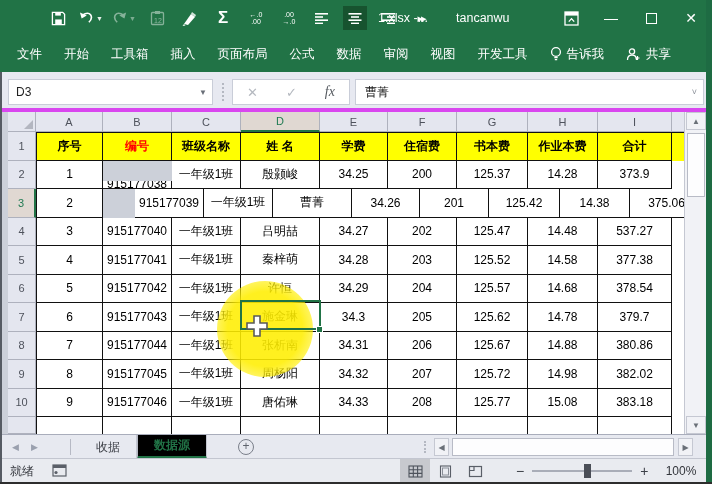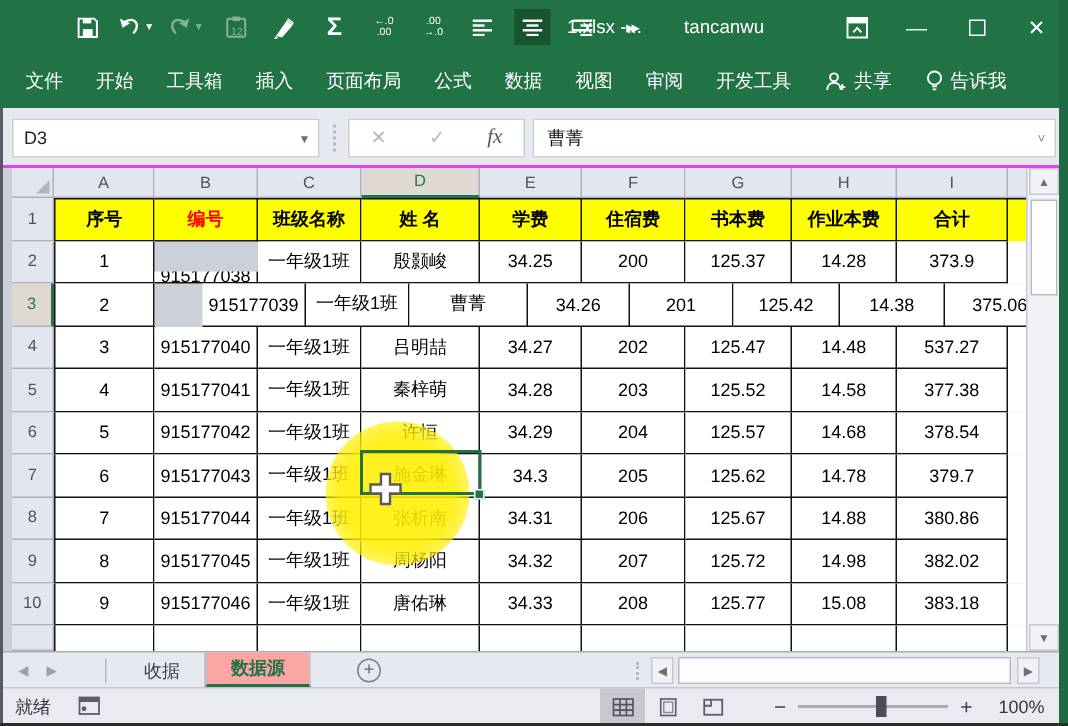--- a/index.html
+++ b/index.html
@@ -22,21 +22,21 @@
   .wincontrols { position:absolute; right:8px; top:0; height:36px; display:flex; align-items:center; gap:14px; }
   .wbtn { width:26px; height:26px; display:flex; align-items:center; justify-content:center; color:#fff; font-size:14px; }
   .maxbox { width:11px; height:11px; border:1.3px solid #fff; display:inline-block; }
 
   
   .ribbon { position:absolute; left:0; top:36px; width:712px; height:36px; background:#217346; display:flex; align-items:center; padding:0 6px; }
   .rtab { color:#fff; font-size:12.5px; padding:0 11px; height:36px; display:flex; align-items:center; gap:5px; cursor:default; }
   .ricon svg { display:block; }
 
   
-  .fbar { position:absolute; left:0; top:72px; width:712px; height:40px; background:#e7e9f1; border-bottom:2px solid #d946ef; }
+  .fbar { position:absolute; left:0; top:72px; width:712px; height:40px; background:#e7e9f1; border-bottom:4px solid #d946ef; }
   .namebox { position:absolute; left:8px; top:7px; width:205px; height:26px; background:#fff; border:1px solid #c9cdd8; display:flex; align-items:center; font-size:12px; color:#222; padding-left:7px; }
   .namebox .dd { position:absolute; right:5px; font-size:8px; color:#6a6f78; }
   .fdots { position:absolute; left:222px; top:11px; height:18px; border-left:2px dotted #b4b8c2; }
   .fbtns { position:absolute; left:232px; top:7px; width:118px; height:26px; background:#fff; border:1px solid #c9cdd8; display:flex; align-items:center; justify-content:space-around; }
   .fbtns .x, .fbtns .ck { color:#b4b8bf; font-size:13px; }
   .fx { font-family:"Liberation Serif",serif; font-style:italic; font-size:14px; color:#555a60; }
   .ffield { position:absolute; left:355px; top:7px; width:349px; height:26px; background:#fff; border:1px solid #c9cdd8; display:flex; align-items:center; font-size:12px; color:#111; padding-left:9px; }
   .ffield .fchev { position:absolute; right:6px; font-size:9px; color:#8a8f98; }
 
   
@@ -71,21 +71,21 @@
   .vscroll { position:absolute; left:684px; top:112px; width:22px; height:322px; background:#f1f2f6; border-left:1px solid #c5c8d2; z-index:10; }
   .sbtn { position:absolute; left:1px; width:20px; height:18px; background:#f1f2f6; border:1px solid #c5c8d2; color:#6a7078; font-size:8px; display:flex; align-items:center; justify-content:center; }
   .vthumb { position:absolute; left:2px; top:21px; width:18px; height:64px; background:#fdfdfe; border:1px solid #b8bbc6; }
 
   
   .tabbar { position:absolute; left:0; top:434px; width:706px; height:24px; background:#e7e9f0; border-top:1px solid #a9adbb; }
   .navarrows { position:absolute; left:12px; top:0; height:24px; display:flex; align-items:center; gap:12px; color:#9aa0ae; font-size:9px; }
   .tabdiv { position:absolute; left:70px; top:4px; height:16px; border-left:1px solid #b6b9c4; }
   .sheettabs { position:absolute; left:80px; top:0; height:24px; display:flex; }
   .stab { padding:0 16px; height:24px; display:flex; align-items:center; font-size:12px; color:#3a3d44; border-right:1px solid #c3c6d0; }
-  .stab.active { background:#fca5a5; color:#217346; font-weight:bold; border-bottom:3px solid #217346; border-left:1px solid #b6b9c4; }
+  .stab.active { background:#000000; color:#217346; font-weight:bold; border-bottom:3px solid #217346; border-left:1px solid #b6b9c4; }
   .newsheet { position:absolute; left:238px; top:4px; width:16px; height:16px; border:1px solid #7a7f8a; border-radius:50%; color:#5f646e; font-size:12px; line-height:13px; text-align:center; }
   .hdots { position:absolute; left:424px; top:6px; height:12px; border-left:2px dotted #b4b8c2; }
   .hbtn { position:absolute; top:3px; width:15px; height:18px; background:#f1f2f6; border:1px solid #c5c8d2; color:#6a7078; font-size:8px; display:flex; align-items:center; justify-content:center; }
   .htrack { position:absolute; left:452px; top:3px; width:222px; height:18px; background:#fdfdfe; border:1px solid #b8bbc6; }
 
   
   .statusbar { position:absolute; left:0; top:458px; width:712px; height:24px; background:#e9ebf0; border-top:1px solid #c3c6d0; font-size:12px; color:#33363c; }
   .ready { position:absolute; left:10px; top:0; height:24px; display:flex; align-items:center; }
   .macroicon { position:absolute; left:52px; top:5px; }
   .viewbtns { position:absolute; left:400px; top:0; height:24px; display:flex; }
@@ -214,46 +214,46 @@
       <div class="rtab">
         <span>页面布局</span>
       </div>
       <div class="rtab">
         <span>公式</span>
       </div>
       <div class="rtab">
         <span>数据</span>
       </div>
       <div class="rtab">
+        <span>审阅</span>
+      </div>
+      <div class="rtab">
         <span>视图</span>
       </div>
       <div class="rtab">
-        <span>审阅</span>
-      </div>
-      <div class="rtab">
         <span>开发工具</span>
+      </div>
+      <div class="rtab">
+        <span class="ricon">
+          <svg width="12" height="16" viewBox="0 0 12 16">
+            <circle cx="6" cy="6" r="4.4" fill="none" stroke="#fff" stroke-width="1.3"></circle>
+            <path d="M4.3 11.6 h3.4 M4.8 13.6 h2.4" stroke="#fff" stroke-width="1.2"></path>
+          </svg>
+        </span>
+        <span>告诉我</span>
       </div>
       <div class="rtab">
         <span class="ricon">
           <svg width="15" height="15" viewBox="0 0 15 15">
             <circle cx="6" cy="4.5" r="2.6" fill="none" stroke="#fff" stroke-width="1.3"></circle>
             <path d="M1.5 13 c0-3.2 2-4.8 4.5-4.8 s4.5 1.6 4.5 4.8" fill="none" stroke="#fff" stroke-width="1.3"></path>
             <path d="M11.5 9 v4 M9.5 11 h4" stroke="#fff" stroke-width="1.2"></path>
           </svg>
         </span>
         <span>共享</span>
-      </div>
-      <div class="rtab">
-        <span class="ricon">
-          <svg width="12" height="16" viewBox="0 0 12 16">
-            <circle cx="6" cy="6" r="4.4" fill="none" stroke="#fff" stroke-width="1.3"></circle>
-            <path d="M4.3 11.6 h3.4 M4.8 13.6 h2.4" stroke="#fff" stroke-width="1.2"></path>
-          </svg>
-        </span>
-        <span>告诉我</span>
       </div>
     </div>
 
   <div class="fbar">
     <div class="namebox">
       <span>D3</span>
       <span class="dd">▼</span>
     </div>
     <div class="fdots"></div>
     <div class="fbtns">

